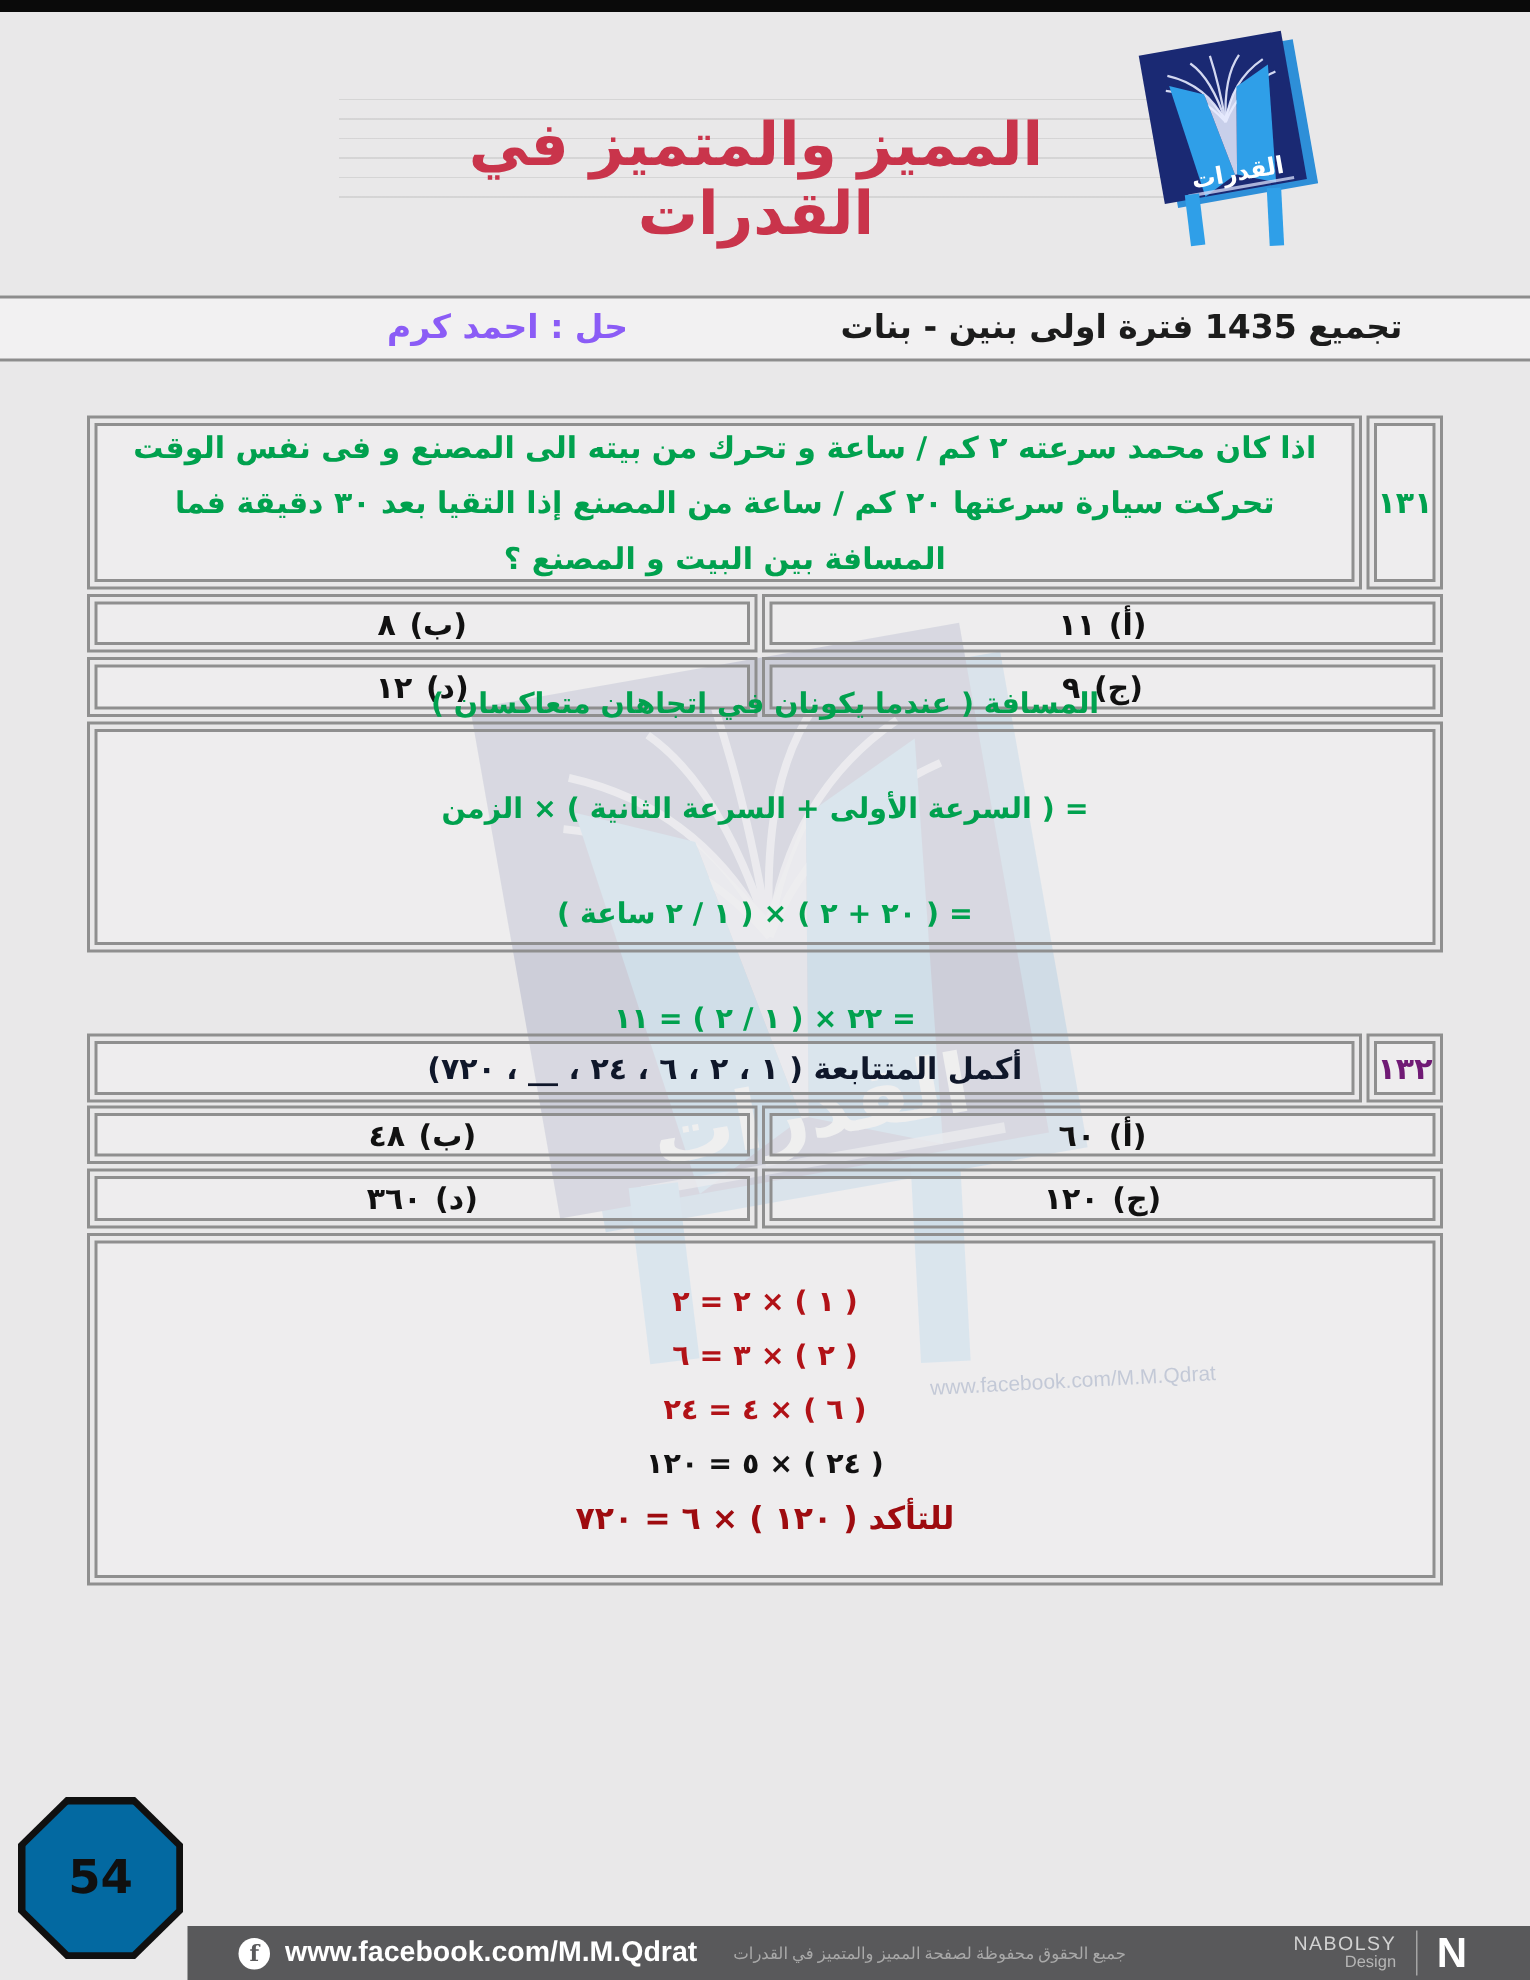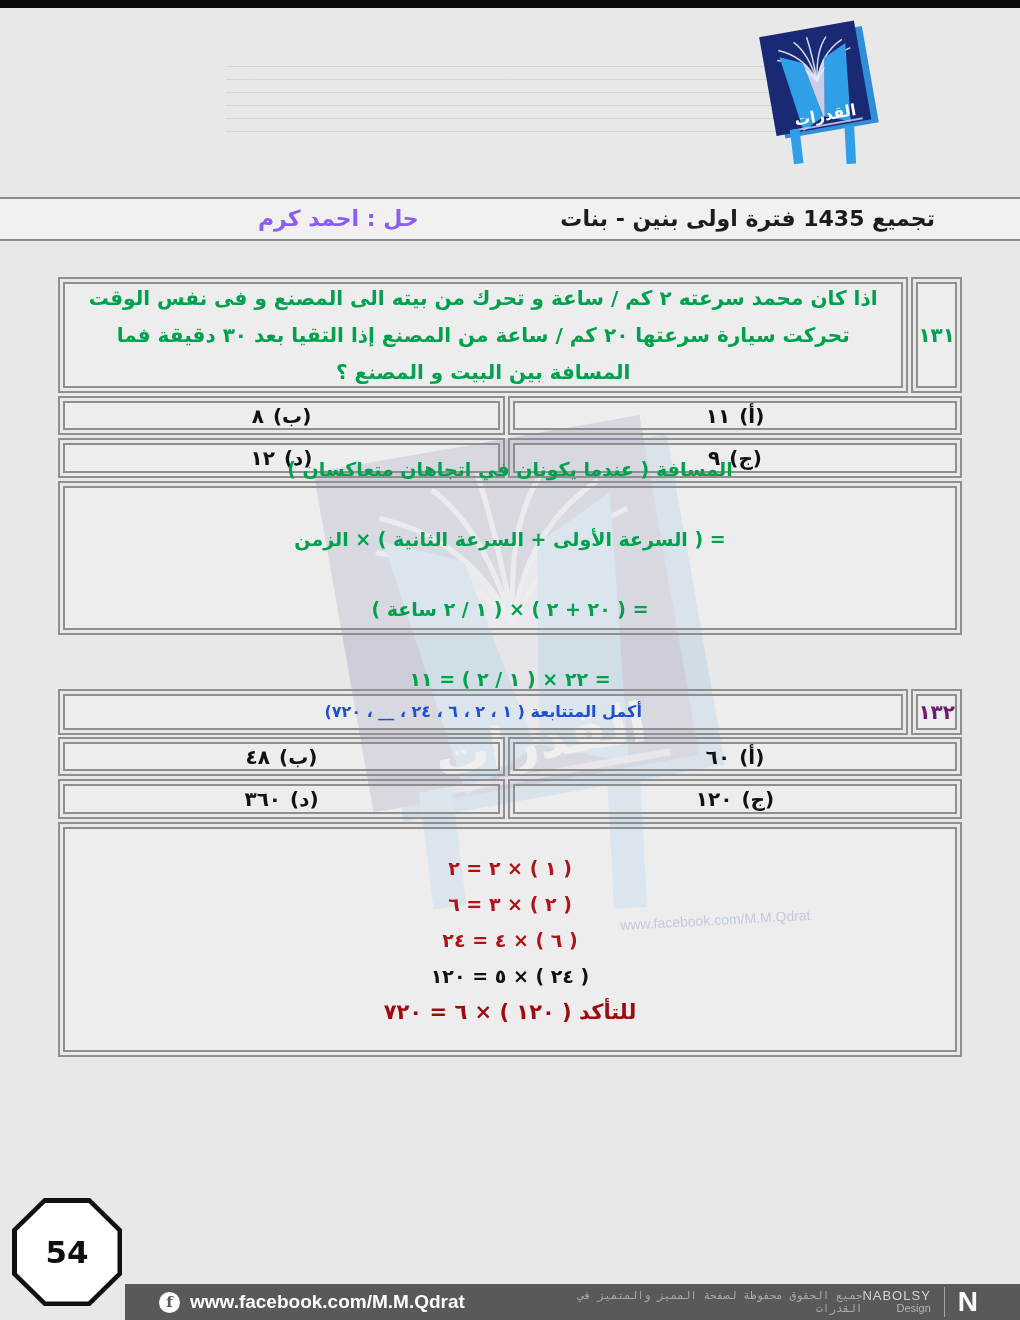--- a/index.html
+++ b/index.html
@@ -51,21 +51,21 @@
   }
   .qnum{flex:0 0 47px;}
   .opt-a{flex:0 0 454px;}
   .num-green{color:#00a14e;font-weight:bold;font-size:20px;}
   .num-black{color:#701a75;font-weight:bold;font-size:20px;}
 
   .qtext{
     font-size:20px;font-weight:bold;color:#00a14e;text-align:center;
     line-height:37px;padding:0 14px;
   }
-  .qtext-black{font-size:16px;font-weight:bold;color:#1d4ed8;line-height:30px;}
+  .qtext-black{font-size:20px;font-weight:bold;color:#0f172a;line-height:30px;}
 
   .opt{display:flex;direction:rtl;gap:9px;font-size:20px;font-weight:bold;color:#111;}
 
   .expl-in,.sol-in{flex-direction:column;justify-content:center;}
   .expl-line{font-size:19px;font-weight:bold;color:#00a14e;line-height:37px;text-align:left;direction:rtl;margin-top:33px;}
   .sol-line{font-size:19px;font-weight:bold;line-height:36px;text-align:center;direction:rtl;}
   .sol-red{color:#b11217;}
   .sol-black{color:#111;}
   .sol-darkred{color:#9e0b0f;font-size:21px;}
 
@@ -80,40 +80,40 @@
   #q132-sol{top:822px;height:235px;}
 
   
   .octagon-outer{
     position:absolute;left:12px;top:1198px;width:110px;height:108px;z-index:3;
     background:#101010;
     clip-path:polygon(29% 0%,71% 0%,100% 29%,100% 71%,71% 100%,29% 100%,0% 71%,0% 29%);
     display:flex;align-items:center;justify-content:center;
   }
   .octagon-inner{
-    width:101px;height:99px;background:#ffffff;
+    width:101px;height:99px;background:#0369a1;
     clip-path:polygon(29% 0%,71% 0%,100% 29%,100% 71%,71% 100%,29% 100%,0% 71%,0% 29%);
     display:flex;align-items:center;justify-content:center;
   }
   .page-num{font-size:31px;font-weight:bold;color:#101010;font-family:"DejaVu Sans",sans-serif;}
 
   
   .footer{
     position:absolute;left:125px;top:1284px;width:895px;height:36px;background:#59595b;
     display:flex;align-items:center;direction:ltr;z-index:3;
     font-family:"Liberation Sans",sans-serif;
   }
   .fb-icon{
     width:21px;height:21px;border-radius:50%;background:#ffffff;color:#59595b;
     display:flex;align-items:center;justify-content:center;
     font-family:"DejaVu Serif",serif;font-weight:bold;font-size:15px;
     margin-left:34px;flex:0 0 21px;
   }
   .fb-url{color:#ffffff;font-size:19px;font-weight:bold;margin-left:10px;}
-  .rights{color:#a9a9a9;font-size:11px;margin-left:74px;direction:rtl;font-family:Liberation Mono, monospace;}
+  .rights{color:#a9a9a9;font-size:11px;margin-left:24px;direction:rtl;font-family:Liberation Serif, serif;}
   .nabolsy{margin-left:auto;text-align:right;line-height:13px;}
   .nabolsy .nb1{font-size:13px;color:#d2d2d2;letter-spacing:1px;}
   .nabolsy .nb2{font-size:11px;color:#b5b5b5;}
   .foot-div{width:1px;height:30px;background:#a5a5a5;margin:0 13px;}
   .n-logo{color:#ffffff;font-size:28px;font-weight:bold;margin-right:42px;}
 </style>
 </head>
 <body>
 
 <svg width="0" height="0" style="position:absolute">
@@ -139,20 +139,21 @@
     <rect x="72" y="168" width="14" height="50" fill="#2f9fe8" transform="rotate(-7 79 193)"></rect>
     <rect x="150" y="162" width="14" height="56" fill="#2f9fe8" transform="rotate(-3 157 190)"></rect>
   </symbol>
 </svg>
 
 <div class="page">
 
   <div class="topbar"></div>
 
   <div class="title-sketch"></div>
+  <h1 class="main-title">المميز والمتميز في القدرات</h1>
   <svg class="header-logo" width="152" height="158" viewBox="0 0 220 230">
       <use href="#logo-book"></use>
     </svg>
 
   <div class="subbar">
     <span class="sub-right">تجميع 1435 فترة اولى بنين - بنات</span>
     <span class="sub-left">حل : احمد كرم</span>
   </div>
 
   <div class="watermark">

